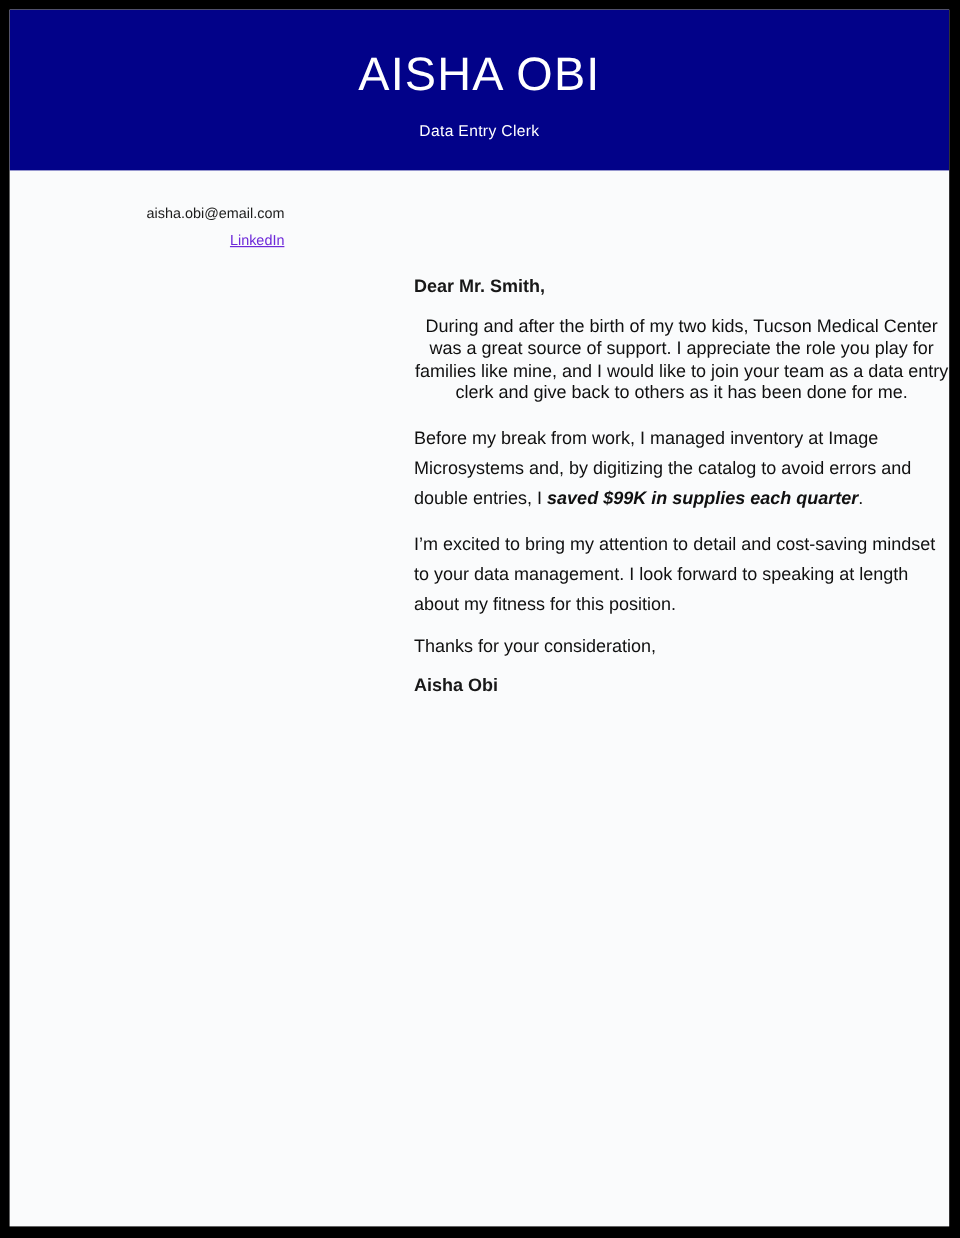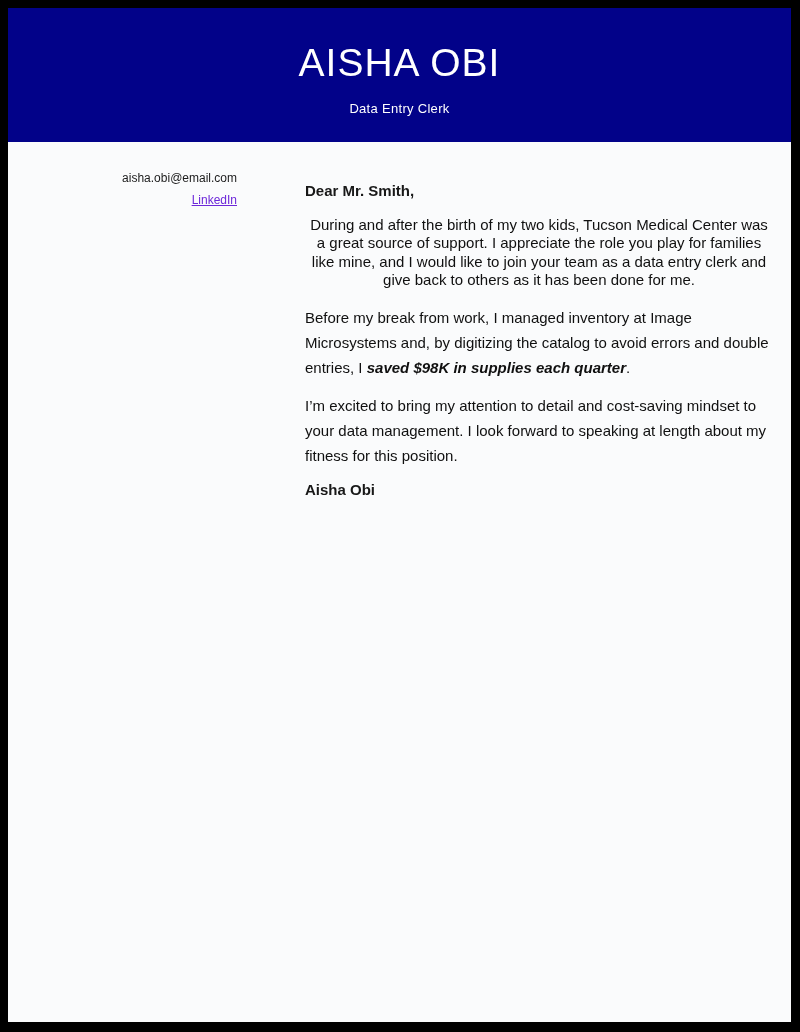--- a/index.html
+++ b/index.html
@@ -58,23 +58,23 @@
     font-size: 12px;
     line-height: 21.5px;
     color: #1c1c1c;
   }
   .contact a {
     color: #6d28d9;
     text-decoration: underline;
   }
 
   .letter {
-    margin-left: 68px;
+    margin-left: 108px;
     width: 468px;
-    padding-top: 40px;
+    padding-top: 88px;
     color: #101010;
     font-size: 15px;
   }
   .greeting {
     font-weight: 700;
     font-size: 15px;
     line-height: 18px;
     margin-bottom: 16px;
     color: #181818;
   }
@@ -121,23 +121,24 @@
         <div>
           <a href="#">LinkedIn</a>
         </div>
       </div>
 
       <div class="letter">
         <p class="greeting">Dear Mr. Smith,</p>
 
         <p class="para-tight">During and after the birth of my two kids, Tucson Medical Center was a great source of support. I appreciate the role you play for families like mine, and I would like to join your team as a data entry clerk and give back to others as it has been done for me.</p>
 
-        <p class="para-loose"><span>Before my break from work, I managed inventory at Image Microsystems and, by digitizing the catalog to avoid errors and double entries, I </span><span class="highlight">saved $98K in supplies each quarter</span><span>.</span></p>
+        <p class="para-loose"><span>Before my break from work, I managed inventory at Image Microsystems and, by digitizing the catalog to avoid errors and double entries, I </span><span class="highlight">saved $99K in supplies each quarter</span><span>.</span></p>
 
         <p class="para-loose">I’m excited to bring my attention to detail and cost-saving mindset to your data management. I look forward to speaking at length about my fitness for this position.</p>
 
+        <p class="closing">Thanks for your consideration,</p>
 
         <p class="signature">Aisha Obi</p>
       </div>
 
     </div>
   </div>
 </div>
 
 </body></html>

